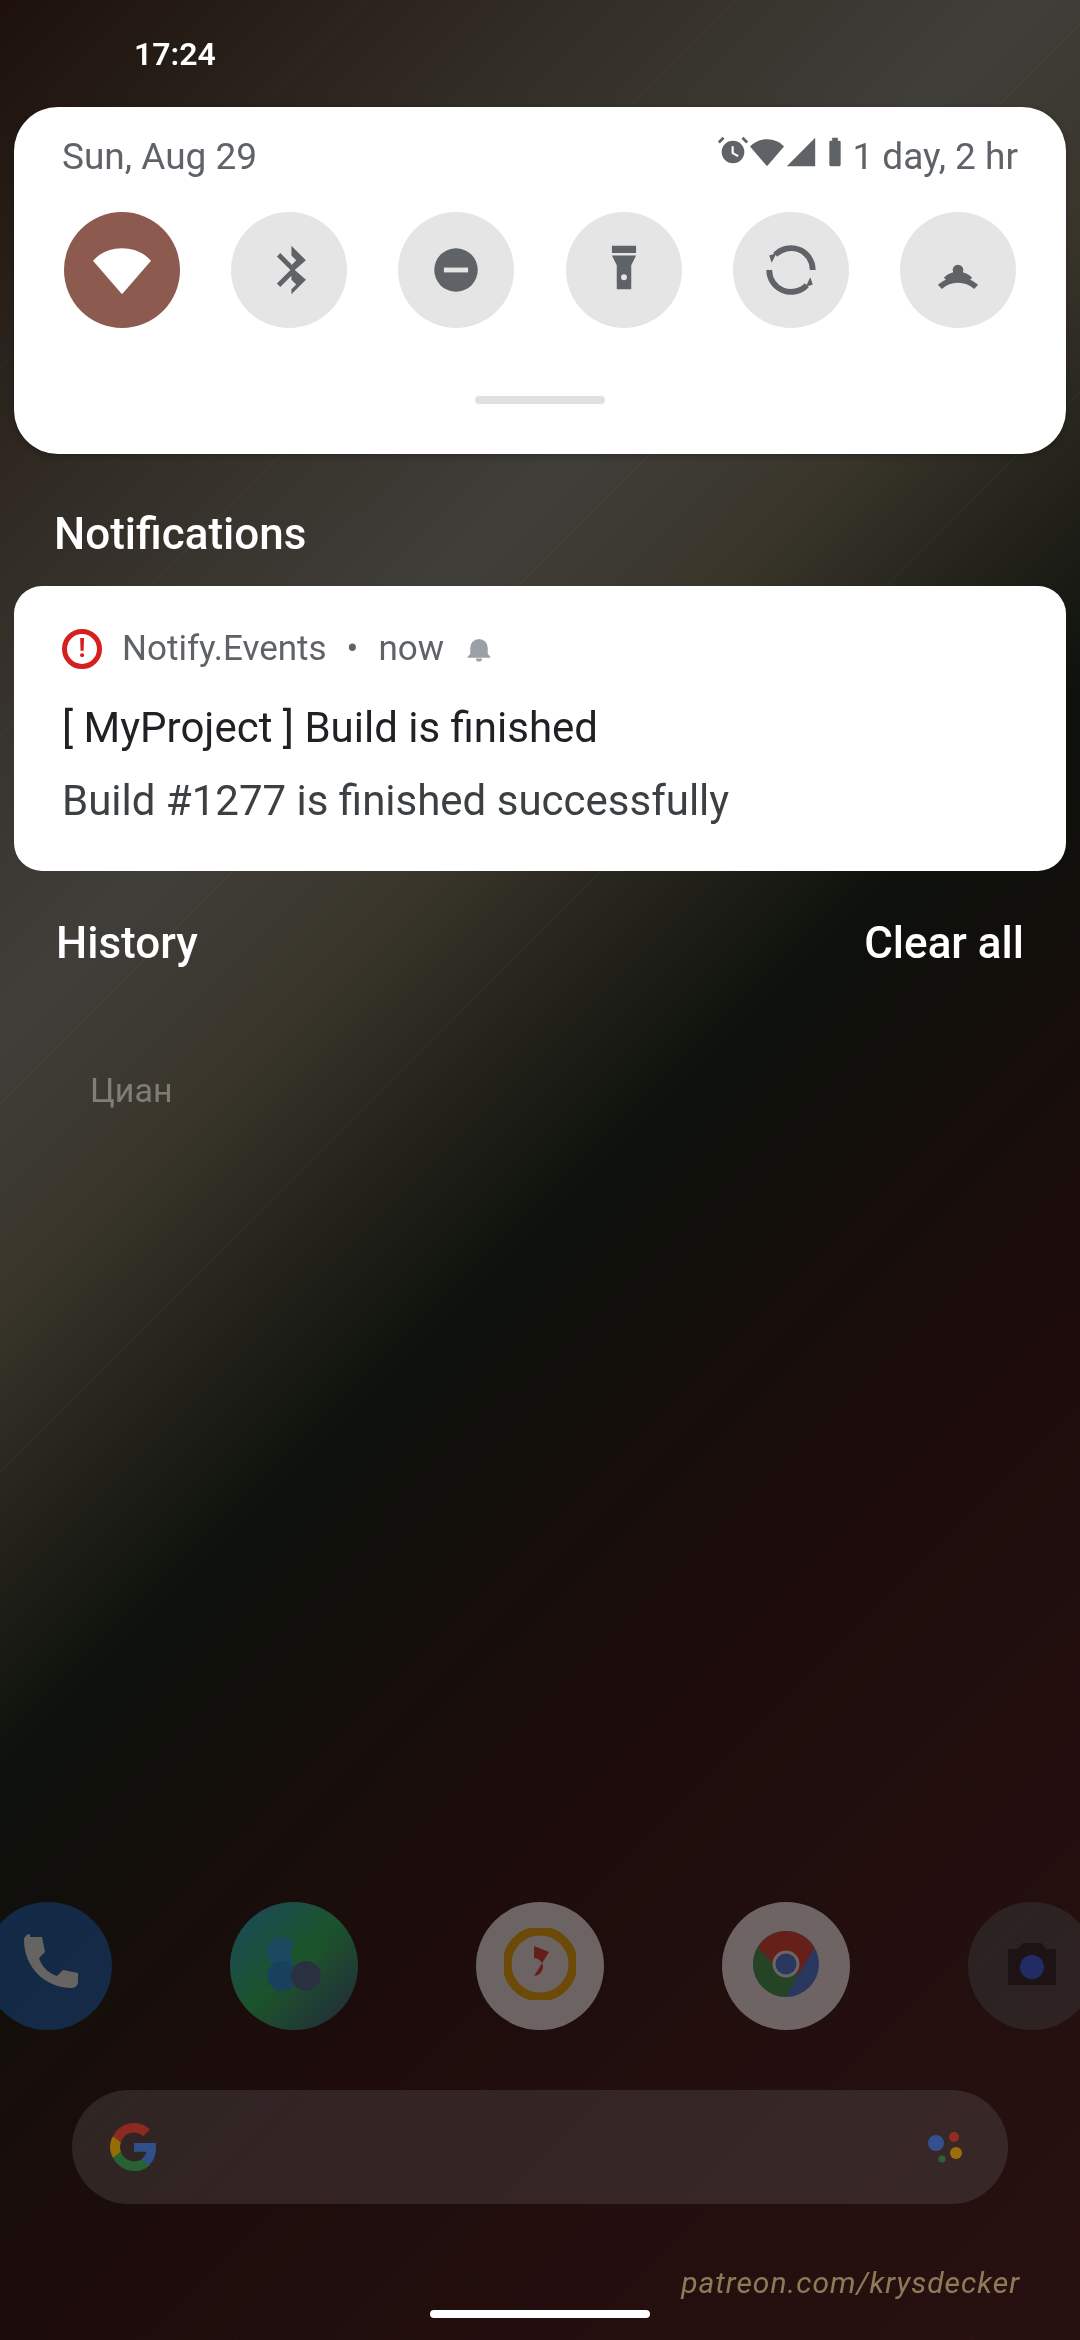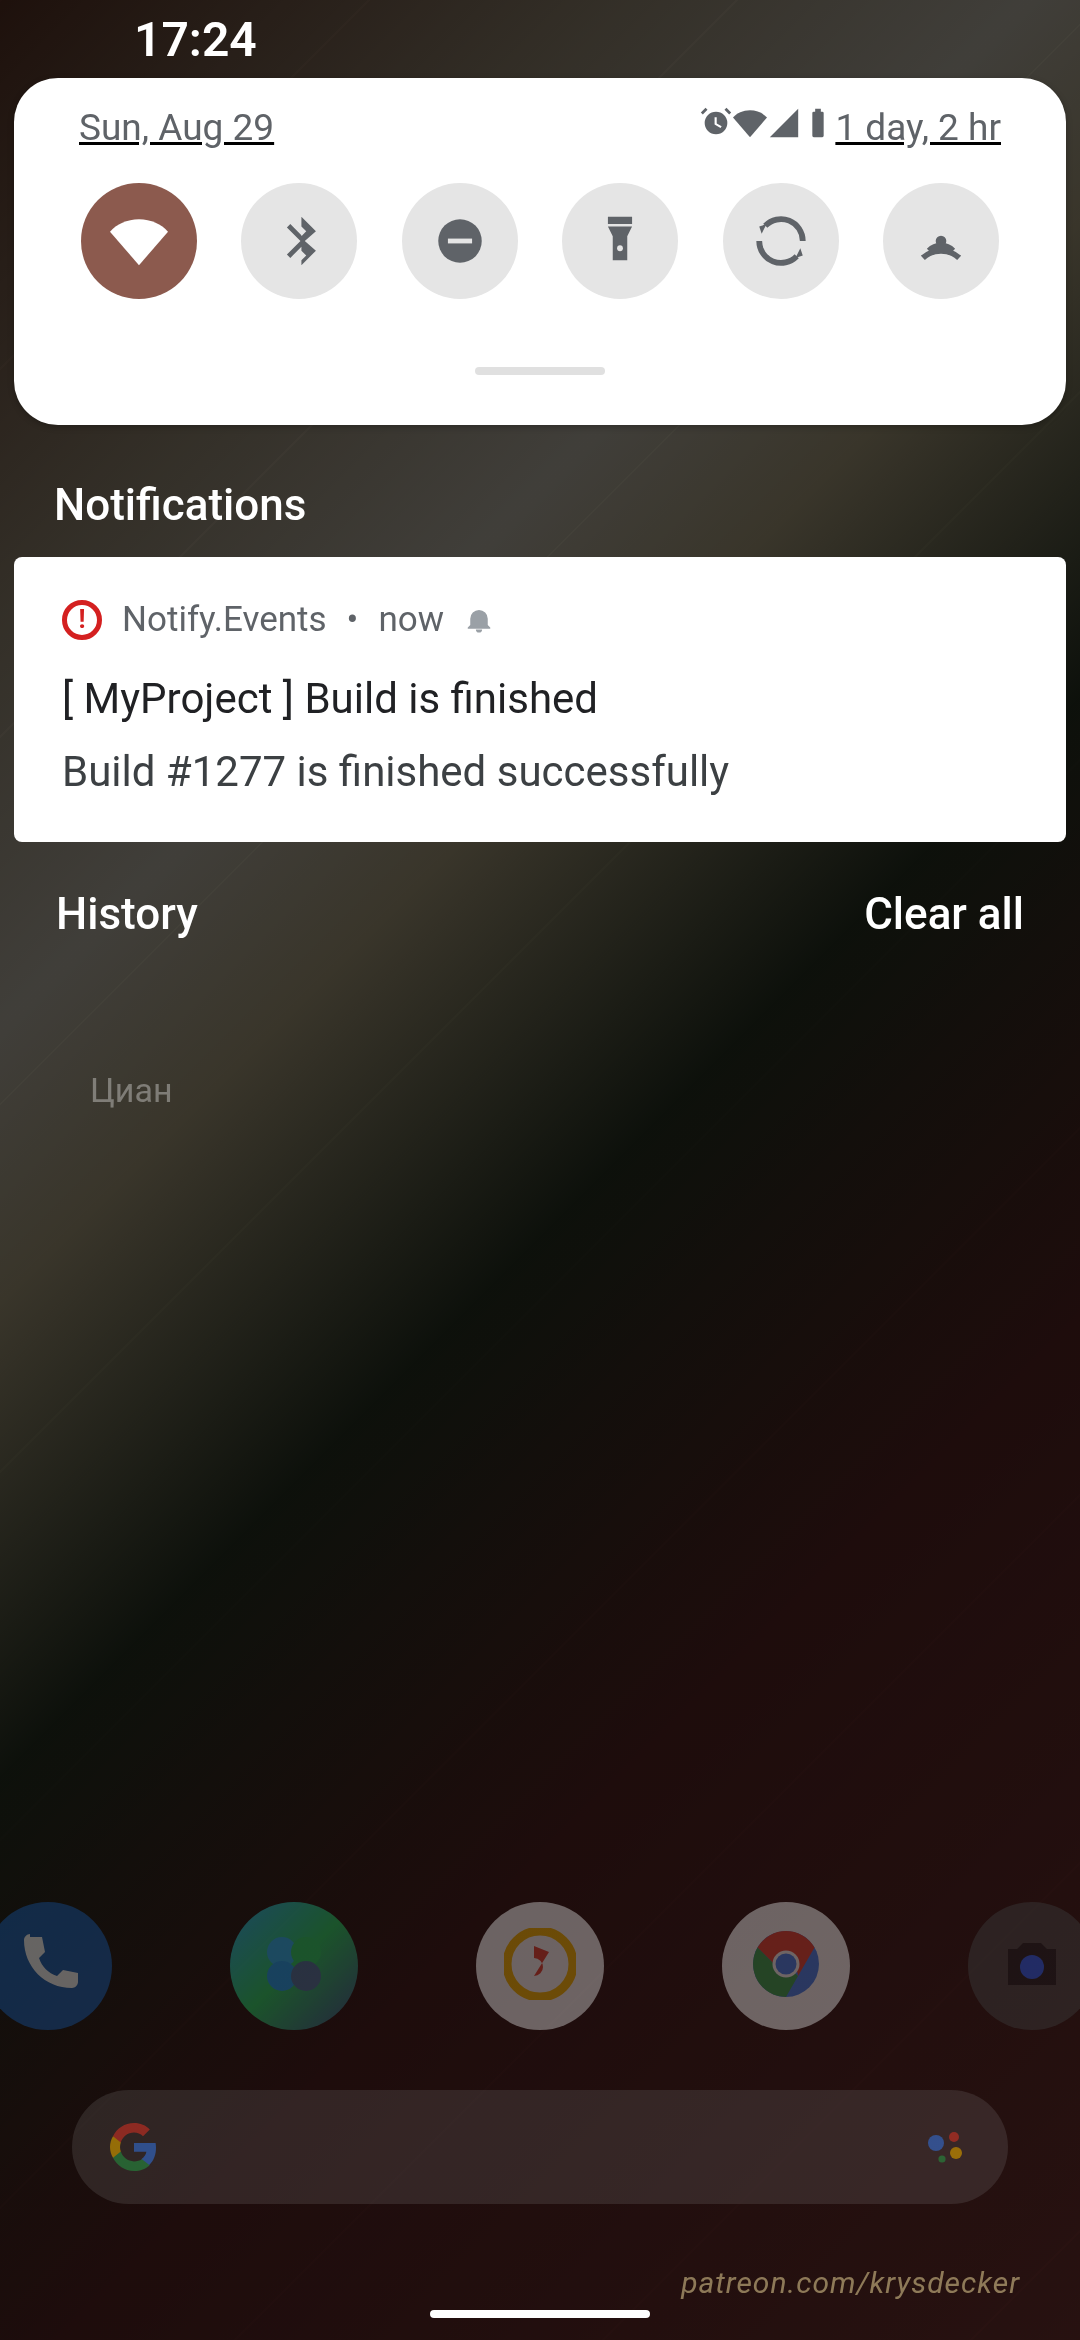--- a/index.html
+++ b/index.html
@@ -25,32 +25,31 @@
     position: absolute; inset: 0;
     background:
       repeating-linear-gradient(135deg,
         rgba(255,255,255,0.06) 0 2px, rgba(0,0,0,0) 2px 260px);
     mix-blend-mode: overlay;
   }
 
   
   .statusbar {
     position: relative; z-index: 3;
-    height: 78px; color: #fff; font-size: 48px; font-weight: 600;
+    height: 107px; color: #fff; font-size: 32px; font-weight: 600;
     display: flex; align-items: center; padding: 0 54px 0 134px;
   }
 
   
   .qs-panel {
     position: relative; z-index: 3;
     margin: 0 14px;
     background: #fff; border-radius: 44px;
-    padding: 28px 57px 50px;
+    padding: 28px 40px 50px;
     box-shadow: 0 2px 6px rgba(0,0,0,0.25);
-    text-decoration: underline;
   }
   .qs-header {
     display: flex; align-items: center; justify-content: space-between;
     color: #5f6368; font-size: 37px; padding: 0 8px 30px;
   }
   .qs-status-icons { display: flex; align-items: flex-start; }
   .qs-status-icons svg { width: 34px; height: 34px; display:block; }
   .qs-tiles {
     display: flex; justify-content: space-between; padding: 4px 10px 0;
   }
@@ -69,21 +68,21 @@
 
   .section-label {
     position: relative; z-index: 3;
     color: #fff; font-size: 44px; font-weight: 500;
     padding: 54px 54px 26px;
   }
 
   
   .notif {
     position: relative; z-index: 3;
-    margin: 0 14px; background: #fff; border-radius: 8px;
+    margin: 0 14px; background: #fff; border-radius: 28px;
     padding: 42px 48px 46px;
   }
   .notif-head {
     display: flex; align-items: center; gap: 20px;
     color: #5f6368; font-size: 35px; margin-bottom: 34px;
   }
   .notif-appicon {
     width: 40px; height: 40px; border-radius: 50%;
     border: 5px solid #d42020; position: relative;
   }

